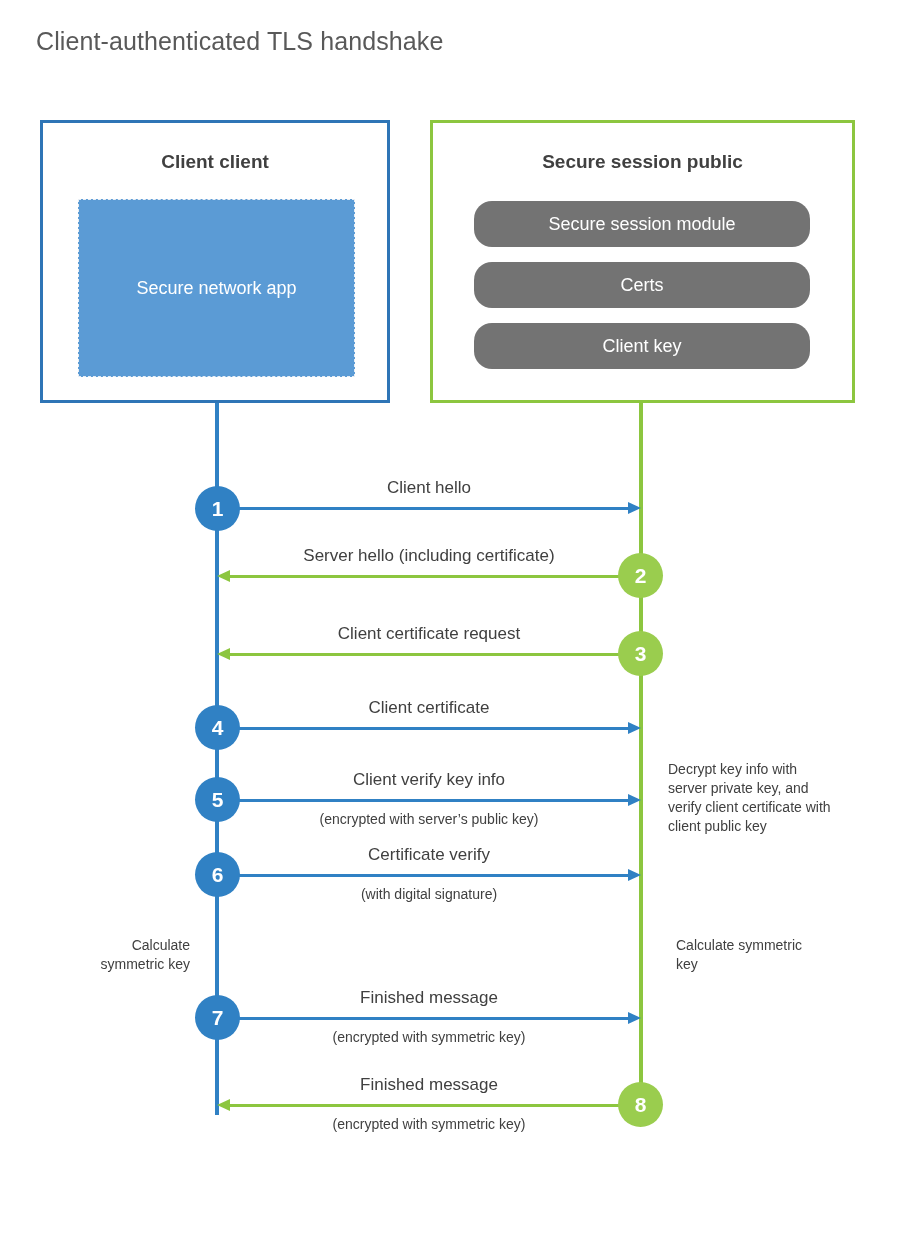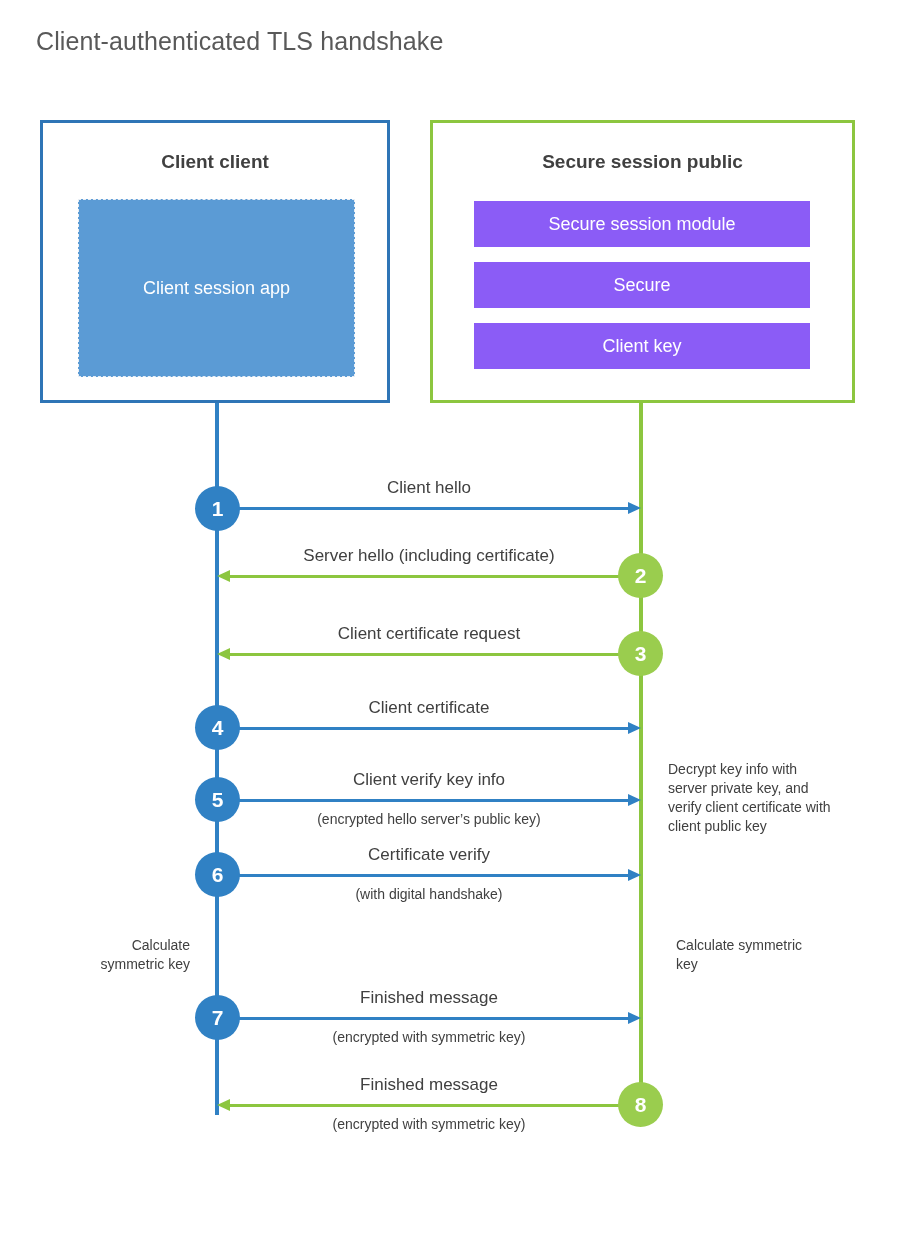--- a/index.html
+++ b/index.html
@@ -72,27 +72,28 @@
   }
 
   
   .server-bars {
     position: absolute;
     left: 41px; top: 78px;
     width: 336px;
   }
   .server-bar {
     height: 46px;
-    background: #8b5cf6;
+    background: #737373;
     margin-bottom: 15px;
     display: flex;
     align-items: center;
     justify-content: center;
     color: #ffffff;
     font-size: 18px;
+    border-radius: 18px;
   }
   .server-bar:last-child { margin-bottom: 0; }
 
   
   .lifeline {
     position: absolute;
     width: 4px;
   }
   .lifeline.client-line {
     left: 215px; top: 403px; height: 712px;
@@ -178,29 +179,29 @@
 </head>
 <body>
 
 <div id="stage">
 
   <div class="page-title">Client-authenticated TLS handshake</div>
 
   <div class="party-box client">
     <div class="party-title">Client client</div>
     <div class="client-app">
-      <div class="client-app-label">Client session app</div>
+      <div class="client-app-label">Secure network app</div>
     </div>
   </div>
 
   <div class="party-box server">
     <div class="party-title">Secure session public</div>
     <div class="server-bars">
       <div class="server-bar">Secure session module</div>
-      <div class="server-bar">Secure</div>
+      <div class="server-bar">Certs</div>
       <div class="server-bar">Client key</div>
     </div>
   </div>
 
   <div class="lifeline client-line"></div>
   <div class="lifeline server-line"></div>
 
   <div class="msg to-server" style="left:217px; top:507px; width:424px; height:1px;">
     <div class="arrow-line" style="left:0; width:411px;"></div>
     <div class="arrow-head" style="left:411px;"></div>
@@ -234,31 +235,31 @@
     <div class="msg-label">Client certificate</div>
   </div>
   <div class="step-badge blue" style="left:195px; top:705px;">
       <span>4</span>
     </div>
 
   <div class="msg to-server" style="left:217px; top:799px; width:424px; height:1px;">
     <div class="arrow-line" style="left:0; width:411px;"></div>
     <div class="arrow-head" style="left:411px;"></div>
     <div class="msg-label">Client verify key info</div>
-    <div class="msg-sublabel">(encrypted hello server’s public key)</div>
+    <div class="msg-sublabel">(encrypted with server’s public key)</div>
   </div>
   <div class="step-badge blue" style="left:195px; top:777px;">
       <span>5</span>
     </div>
 
   <div class="msg to-server" style="left:217px; top:874px; width:424px; height:1px;">
     <div class="arrow-line" style="left:0; width:411px;"></div>
     <div class="arrow-head" style="left:411px;"></div>
     <div class="msg-label">Certificate verify</div>
-    <div class="msg-sublabel">(with digital handshake)</div>
+    <div class="msg-sublabel">(with digital signature)</div>
   </div>
   <div class="step-badge blue" style="left:195px; top:852px;">
       <span>6</span>
     </div>
 
   <div class="msg to-server" style="left:217px; top:1017px; width:424px; height:1px;">
     <div class="arrow-line" style="left:0; width:411px;"></div>
     <div class="arrow-head" style="left:411px;"></div>
     <div class="msg-label">Finished message</div>
     <div class="msg-sublabel">(encrypted with symmetric key)</div>

